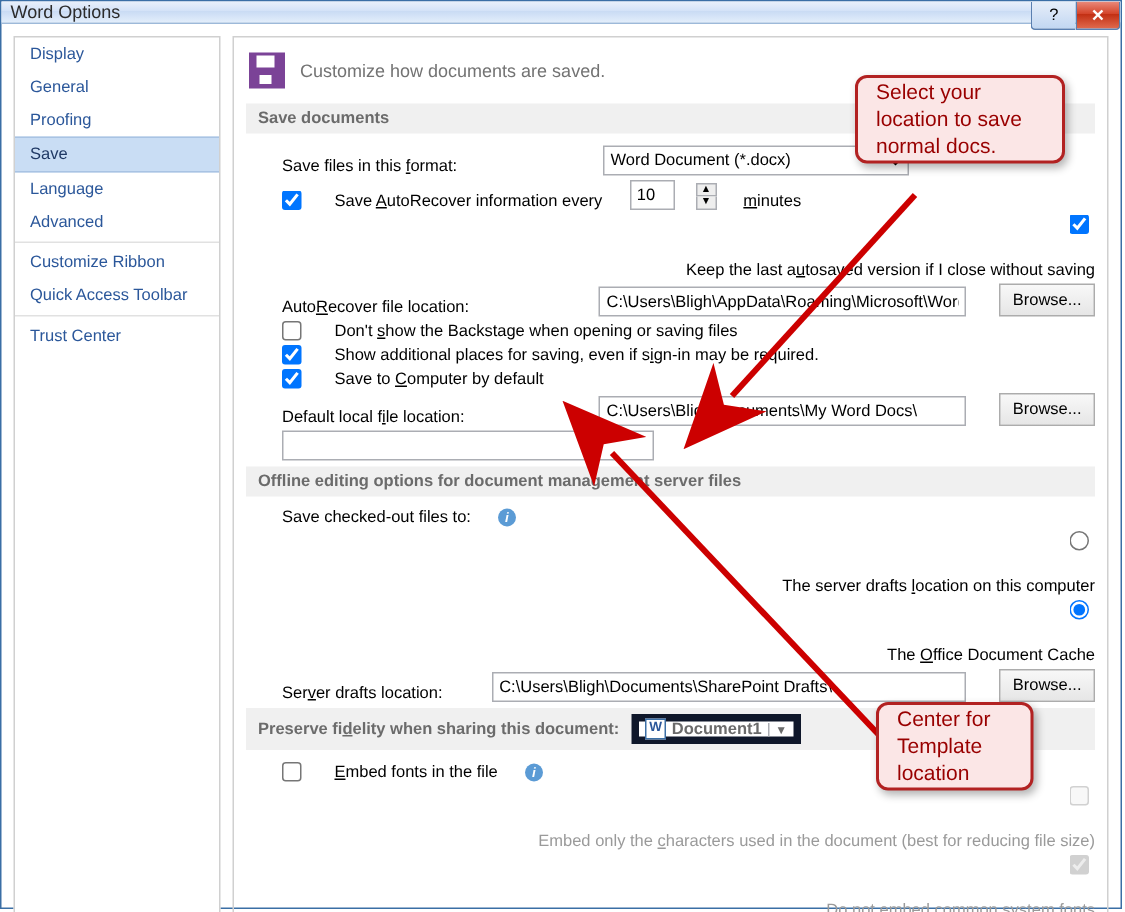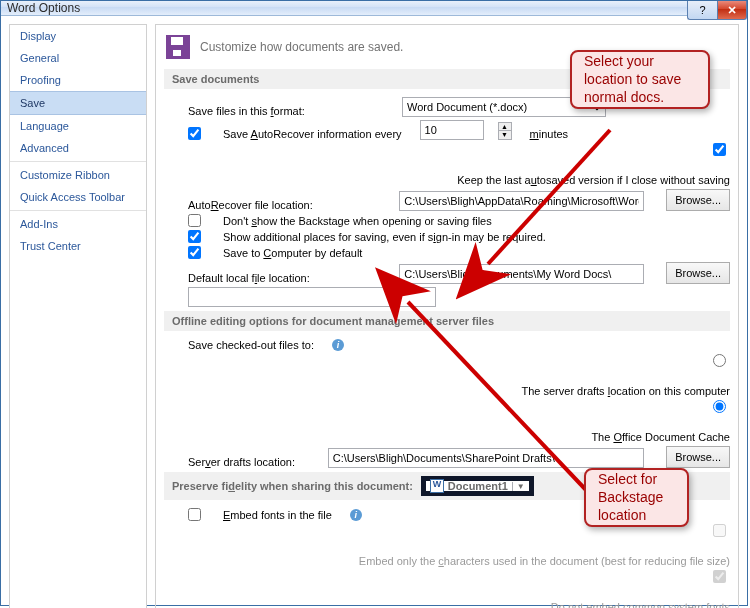--- a/index.html
+++ b/index.html
@@ -147,21 +147,21 @@
     background: #fff;
   }
   select {
     border: 1px solid #abadb3;
     height: 20px;
     font-family: inherit;
     font-size: 11px;
     background: #fff;
   }
   .spinner {
-    width: 64px;
+    width: 30px;
     border: 1px solid #abadb3;
     height: 20px;
     padding: 0 4px;
     font-size: 11px;
   }
   .browse-btn {
     height: 22px;
     padding: 0 8px;
     border: 1px solid #acacac;
     background: linear-gradient(#f8f8f8, #e6e6e6);
@@ -266,21 +266,20 @@
       <div class="sidebar-item">Display</div>
       <div class="sidebar-item">General</div>
       <div class="sidebar-item">Proofing</div>
       <div class="sidebar-item selected">Save</div>
       <div class="sidebar-item">Language</div>
       <div class="sidebar-item">Advanced</div>
       <hr>
       <div class="sidebar-item">Customize Ribbon</div>
       <div class="sidebar-item">Quick Access Toolbar</div>
       <hr>
-      <div class="sidebar-item">Add-Ins</div>
       <div class="sidebar-item">Trust Center</div>
     </div>
 
     <div class="content">
       <div class="header">
         <span class="save-icon"></span>
         <span style="font-size:12px;color:#737373">Customize how documents are saved.</span>
       </div>
 
       <div class="section-header">Save documents</div>
@@ -384,21 +383,21 @@
     </div>
   </div>
 
   <div class="btn-row">
     <button class="dlg-btn ok">OK</button>
     <button class="dlg-btn">Toolbar</button>
   </div>
 </div>
 
 <div class="callout" style="top:50px; left:570px; width:140px">Select your location to save normal docs.</div>
-<div class="callout" style="top:468px; left:584px; width:105px">Select for Backstage location</div>
+<div class="callout" style="top:468px; left:584px; width:105px">Center for Template location</div>
 
 <svg class="arrow-svg" width="750" height="608" style="top:0;left:0">
   <defs>
     <marker id="ah" markerWidth="14" markerHeight="12" refX="2" refY="6" orient="auto">
       <path d="M0,0 L14,6 L0,12 L4,6 Z" fill="#c00"></path>
     </marker>
   </defs>
   <line x1="610" y1="130" x2="488" y2="264" stroke="#c00" stroke-width="4" marker-end="url(#ah)"></line>
   <line x1="586" y1="490" x2="408" y2="302" stroke="#c00" stroke-width="4" marker-end="url(#ah)"></line>
 </svg>

